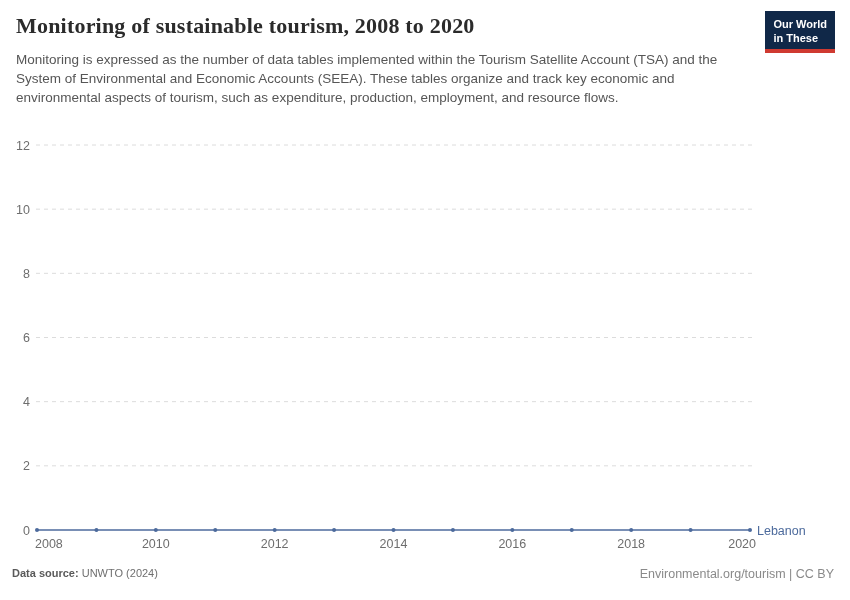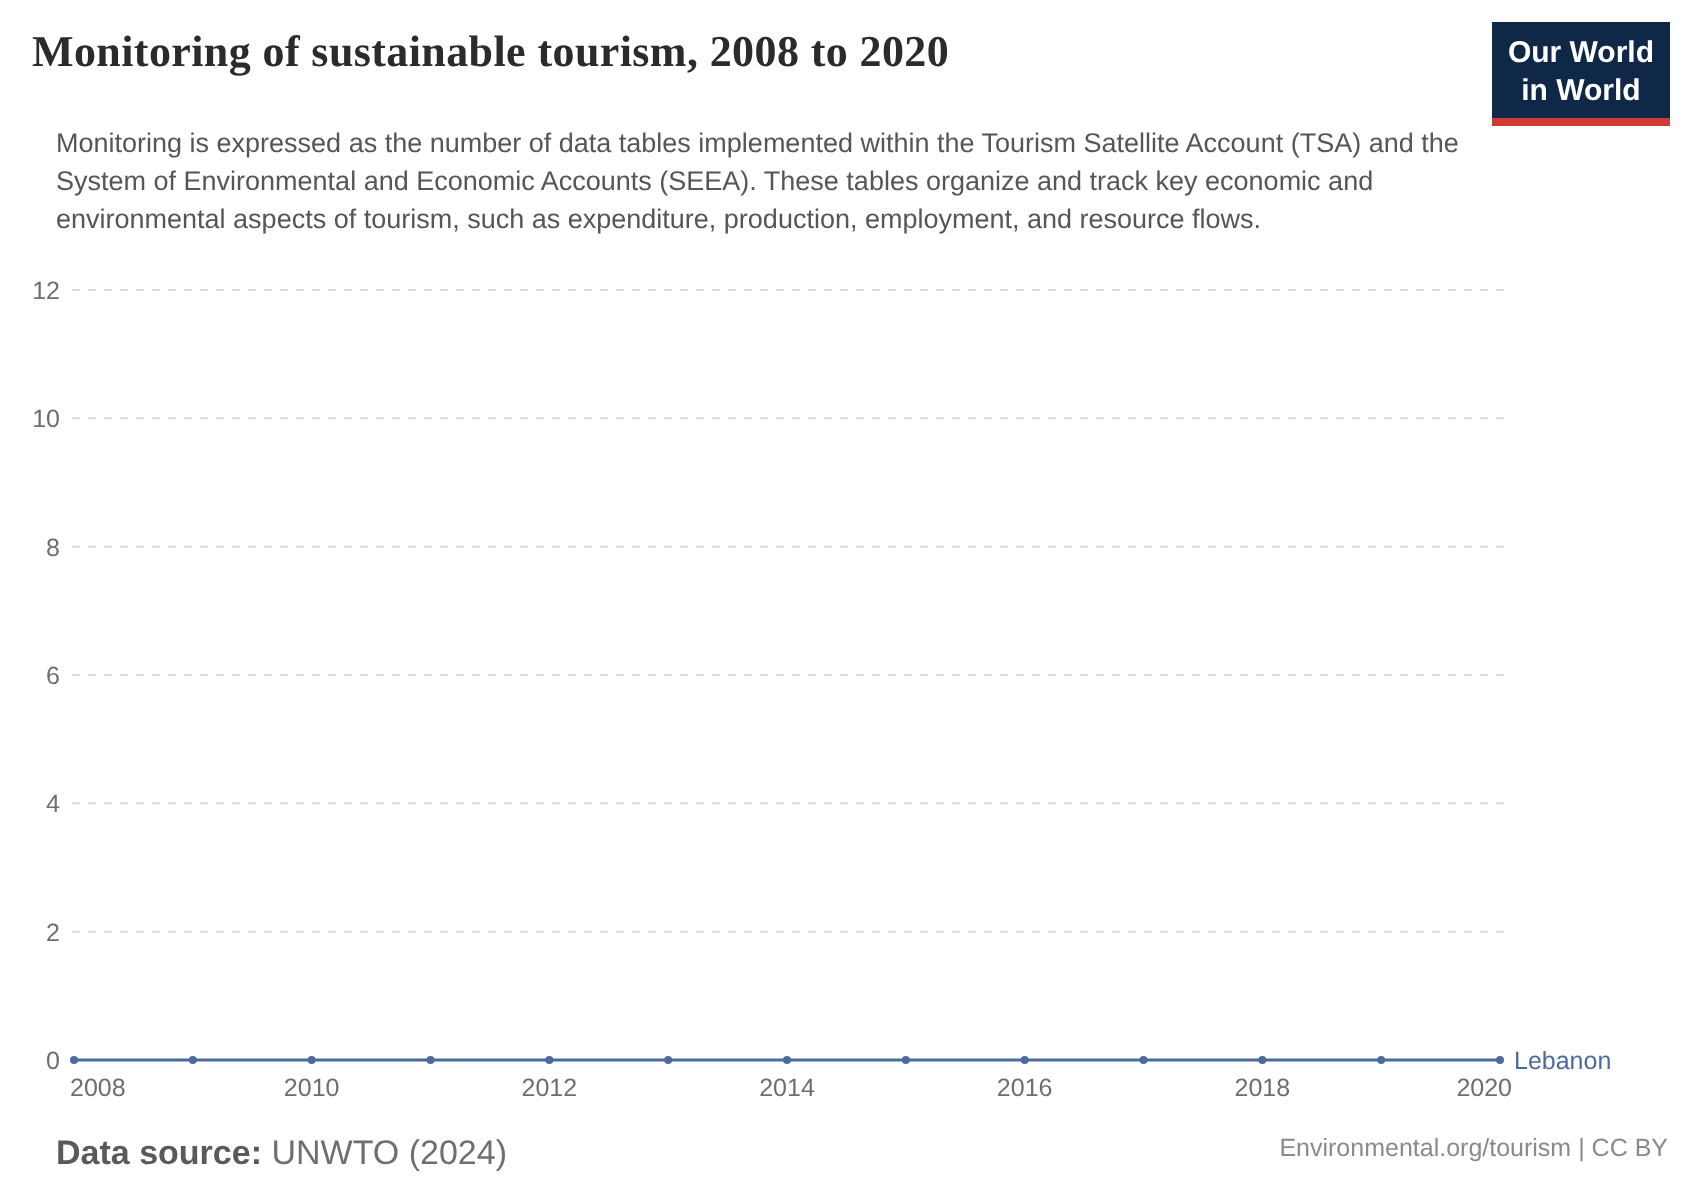--- a/index.html
+++ b/index.html
@@ -5,53 +5,53 @@
   html,body{margin:0;padding:0;background:#fff;}
   body{width:850px;height:600px;font-family:"Liberation Sans",sans-serif;}
   .page{position:relative;width:850px;height:598px;background:#ffffff;overflow:hidden;}
 
   .chart-title{
     position:absolute;left:16px;top:13px;margin:0;
     font-family:"Liberation Serif","DejaVu Serif",serif;
     font-size:22px;font-weight:700;color:#2b2b2b;letter-spacing:.2px;
   }
   .chart-subtitle{
-    position:absolute;left:16px;top:50px;width:726px;margin:12px;
+    position:absolute;left:16px;top:50px;width:726px;margin:0;
     font-size:13.5px;line-height:1.42;color:#565656;
   }
   .owid-logo{
     position:absolute;right:15px;top:11px;
-    color:#ffffff;text-align:center;font-weight:700;font-size:15px;line-height:1.28;
+    color:#ffffff;text-align:left;font-weight:700;font-size:11px;line-height:1.28;
     padding:6px 8px 4px 8px;cursor:pointer;
   }
   .owid-logo .logo-line{display:block;}
 
   .chart-svg{position:absolute;left:0;top:0;}
   .chart-svg text{font-family:"Liberation Sans",sans-serif;}
 
   .footer-left{
-    position:absolute;left:28px;top:567px;font-size:17px;color:#6f6f6f;
+    position:absolute;left:12px;top:567px;font-size:11px;color:#6f6f6f;
   }
   .footer-left .ds-label{font-weight:700;color:#5a5a5a;}
   .footer-right{
     position:absolute;right:16px;top:567px;font-size:12.5px;color:#8a8a8a;
   }
 </style>
 </head>
 <body>
 
 <div class="page">
 
   <h1 class="chart-title">Monitoring of sustainable tourism, 2008 to 2020</h1>
 
   <p class="chart-subtitle">Monitoring is expressed as the number of data tables implemented within the Tourism Satellite Account (TSA) and the System of Environmental and Economic Accounts (SEEA). These tables organize and track key economic and environmental aspects of tourism, such as expenditure, production, employment, and resource flows.</p>
 
   <div class="owid-logo" style="background: rgb(16, 40, 72); border-bottom: 4px solid rgb(207, 58, 49);">
     <span class="logo-line">Our World</span>
-    <span class="logo-line">in World</span>
+    <span class="logo-line">in These</span>
   </div>
 
   <svg id="chart-svg" class="chart-svg" width="850" height="600" viewBox="0 0 850 600">
       <text x="30" y="534.5" text-anchor="end" fill="#6e6e6e" font-size="12.5px">0</text>
       <line x1="36" y1="465.83333333333337" x2="752" y2="465.83333333333337" stroke="#dcdcdc" stroke-width="1" stroke-dasharray="4 4"></line>
       <text x="30" y="470.33333333333337" text-anchor="end" fill="#6e6e6e" font-size="12.5px">2</text>
       <line x1="36" y1="401.6666666666667" x2="752" y2="401.6666666666667" stroke="#dcdcdc" stroke-width="1" stroke-dasharray="4 4"></line>
       <text x="30" y="406.1666666666667" text-anchor="end" fill="#6e6e6e" font-size="12.5px">4</text>
       <line x1="36" y1="337.5" x2="752" y2="337.5" stroke="#dcdcdc" stroke-width="1" stroke-dasharray="4 4"></line>
       <text x="30" y="342" text-anchor="end" fill="#6e6e6e" font-size="12.5px">6</text>

